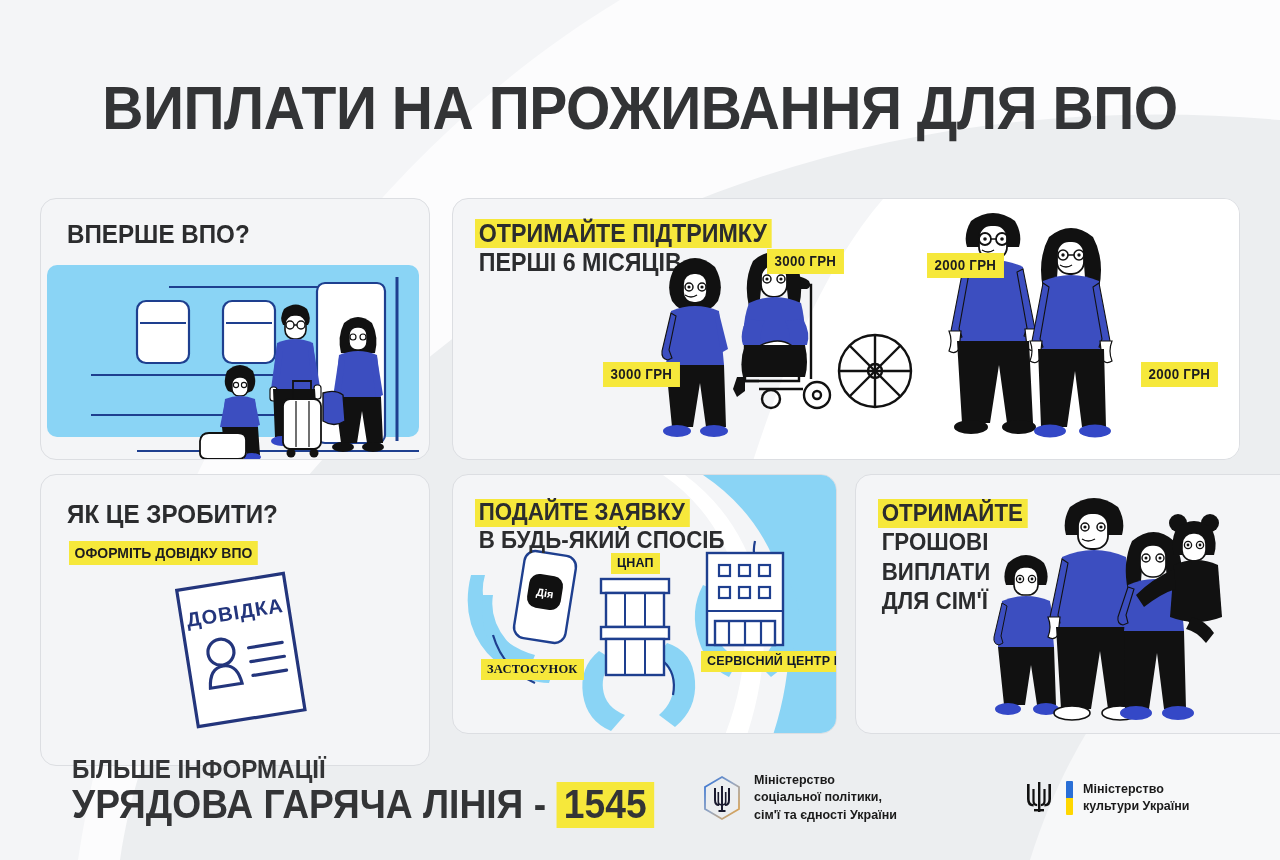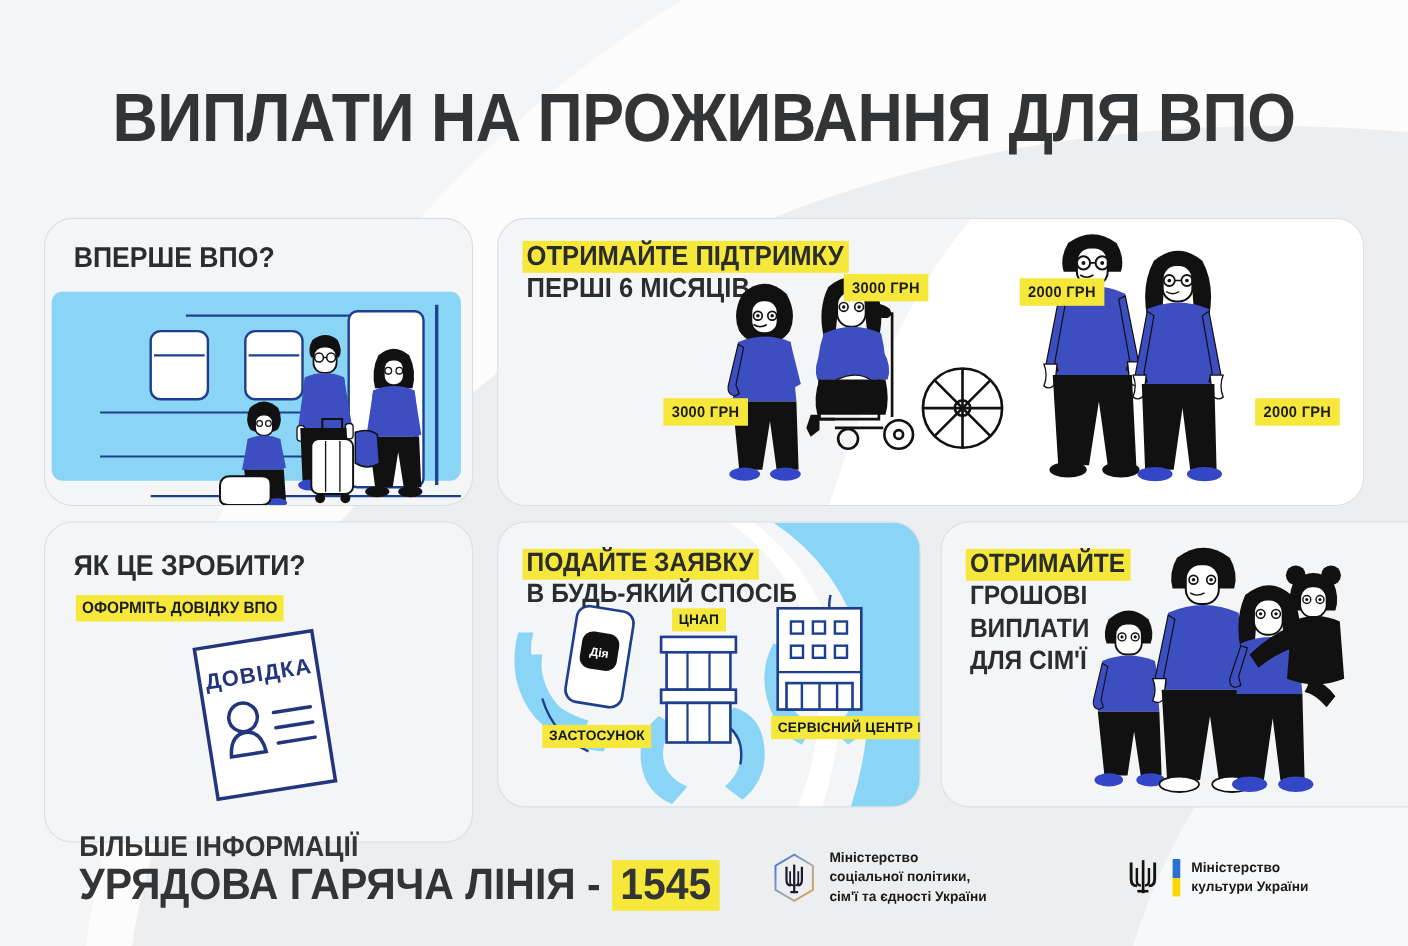--- a/index.html
+++ b/index.html
@@ -26,21 +26,21 @@
     color: #333436;
     transform: scaleX(0.92);
     white-space: nowrap;
   }
 
   
   .card {
     position: absolute;
     background: #f4f5f7;
     border: 1.5px solid #dcdee2;
-    border-radius: 26px;
+    border-radius: 16px;
     overflow: hidden;
   }
 
   .hdr {
     font-family: "Liberation Sans Narrow", "Liberation Sans", sans-serif;
     font-weight: 700;
     color: #2b2c2e;
     letter-spacing: 0px;
     line-height: 1.04;
     transform: scaleX(0.93);
@@ -400,21 +400,21 @@
           <rect x="286" y="112" width="11" height="11"></rect>
           <rect x="306" y="112" width="11" height="11"></rect>
           <line x1="254" y1="136" x2="330" y2="136"></line>
           <line x1="276" y1="146" x2="276" y2="170"></line>
           <line x1="292" y1="146" x2="292" y2="170"></line>
           <line x1="308" y1="146" x2="308" y2="170"></line>
         </g>
       </g>
     </svg>
 
-    <div class="lbl" style="left:40px; top:184px;">ЗАСТОСУНОК</div>
+    <div class="lbl" style="left:28px; top:184px;font-family:Liberation Serif, serif;">ЗАСТОСУНОК</div>
     <div class="lbl" style="left:158px; top:78px;">ЦНАП</div>
     <div class="lbl" style="left:248px; top:176px;">СЕРВІСНИЙ ЦЕНТР
 ПФУ</div>
   </div>
 
   <div class="card" id="card-receive">
     <div class="hdr">
       <span class="hl">ОТРИМАЙТЕ</span><br>
       <span class="nohl">ГРОШОВІ</span><br>
       <span class="nohl">ВИПЛАТИ</span><br>

